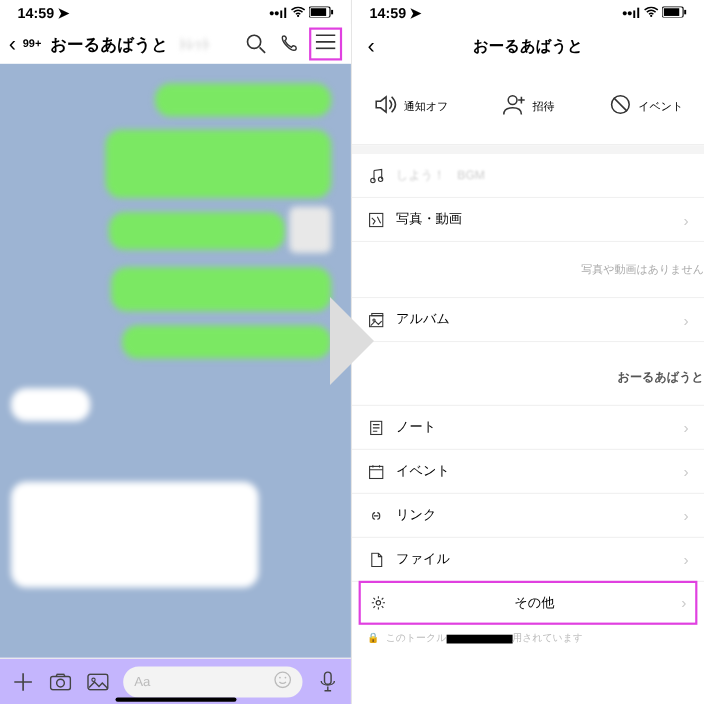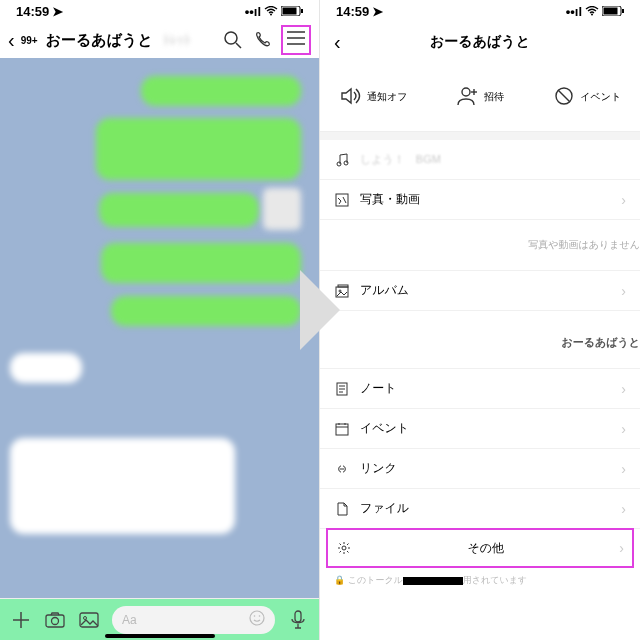--- a/index.html
+++ b/index.html
@@ -49,21 +49,21 @@
     }
     .bubble-white {
       background: #fff; border-radius: 14px; position: absolute;
       filter: blur(3px);
     }
     .thumb-blur {
       background: #e8e8e8; border-radius: 6px; position: absolute; filter: blur(3px);
     }
 
     .chat-input {
-      height: 42px; background: #86efac; display: flex; align-items: center;
+      height: 42px; background: #c4b5fd; display: flex; align-items: center;
       padding: 0 10px; gap: 12px; position: absolute; bottom: 0; left: 0; right: 0;
       border-top: 1px solid #eee; z-index: 5;
     }
     .inp-icon { width: 22px; height: 22px; display:flex; align-items:center; justify-content:center; color:#444; }
     .inp-field {
       flex: 1; height: 28px; background: #f3f3f3; border-radius: 14px;
       padding: 0 10px; font-size: 12px; color: #bbb; display: flex; align-items: center;
     }
     .home-ind {
       position: absolute; bottom: 2px; left: 50%; transform: translateX(-50%);
@@ -110,20 +110,21 @@
       border-bottom: 1px solid #f0f0f0;
     }
     .sub-msg .bold { color: #555; font-weight: 700; margin-top: 6px; font-size: 11px; }
 
     .row-highlight {
       border: 2px solid #e040e0; margin: -1px 6px 0 6px; padding: 0 8px; text-align: center;
     }
     .footnote {
       font-size: 9px; color: #bbb; padding: 6px 14px;
       filter: blur(0.5px);
+      font-family: Liberation Mono, monospace;
     }
     .footnote .blackbox {
       display: inline-block; width: 60px; height: 8px; background: #000; vertical-align: middle;
     }
   </style>
 </head>
 <body>
 
 <div class="phone phone-left">
 

